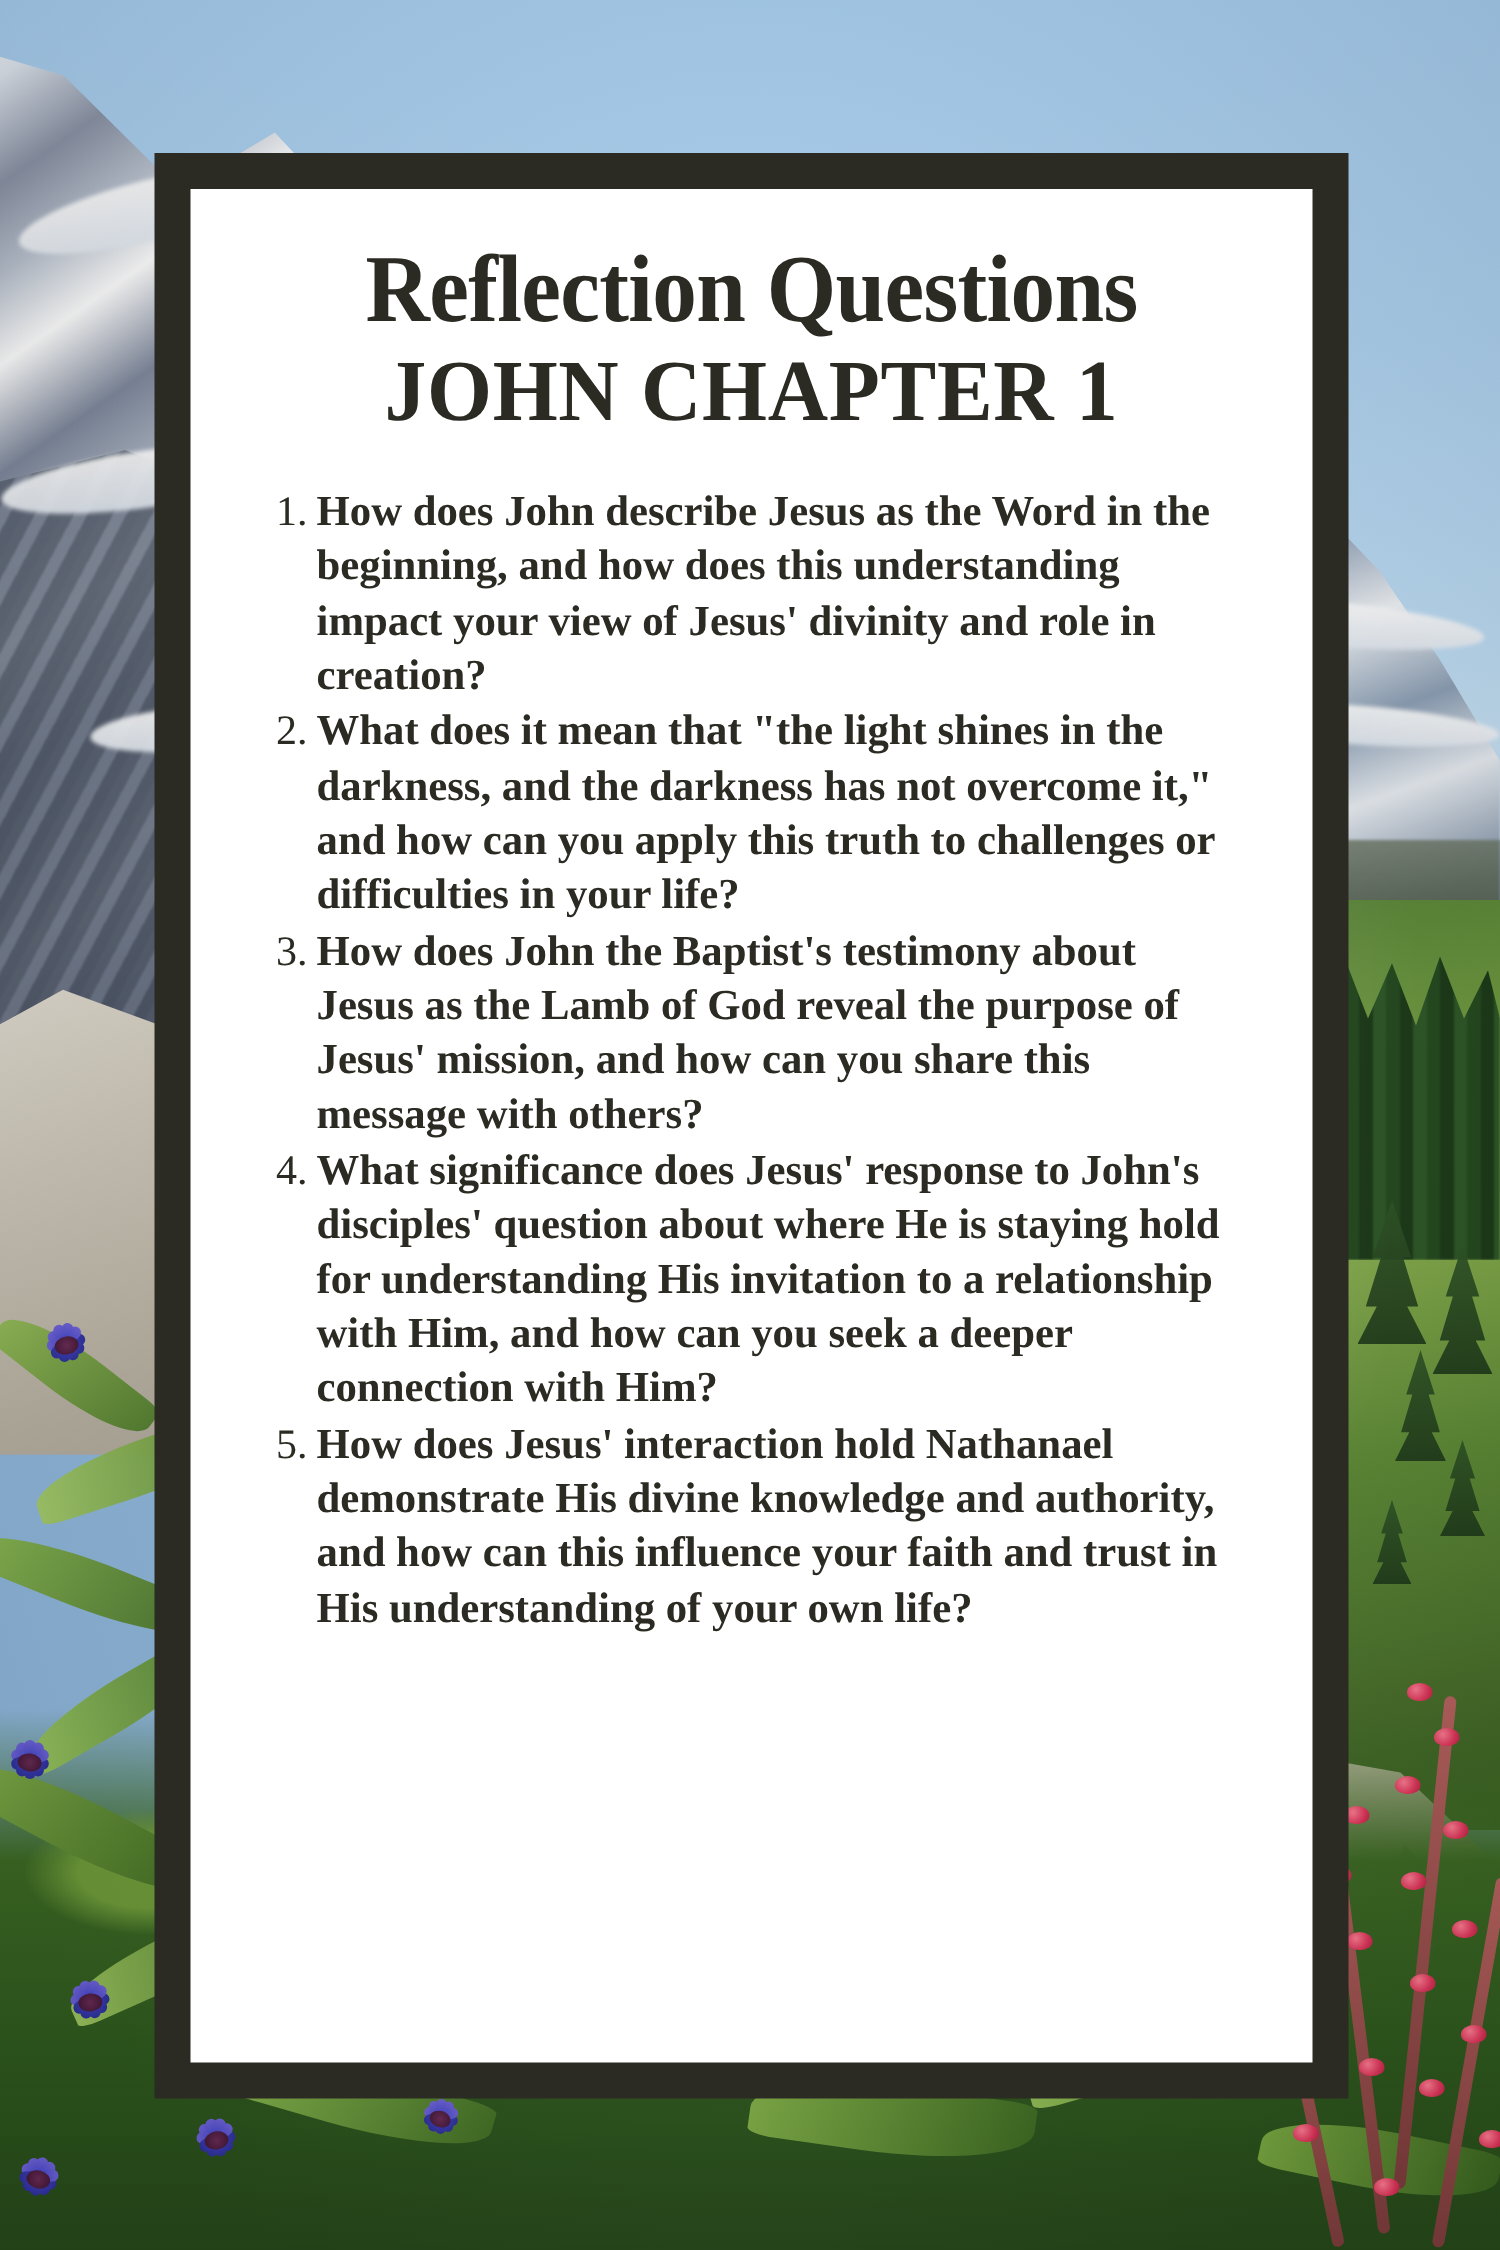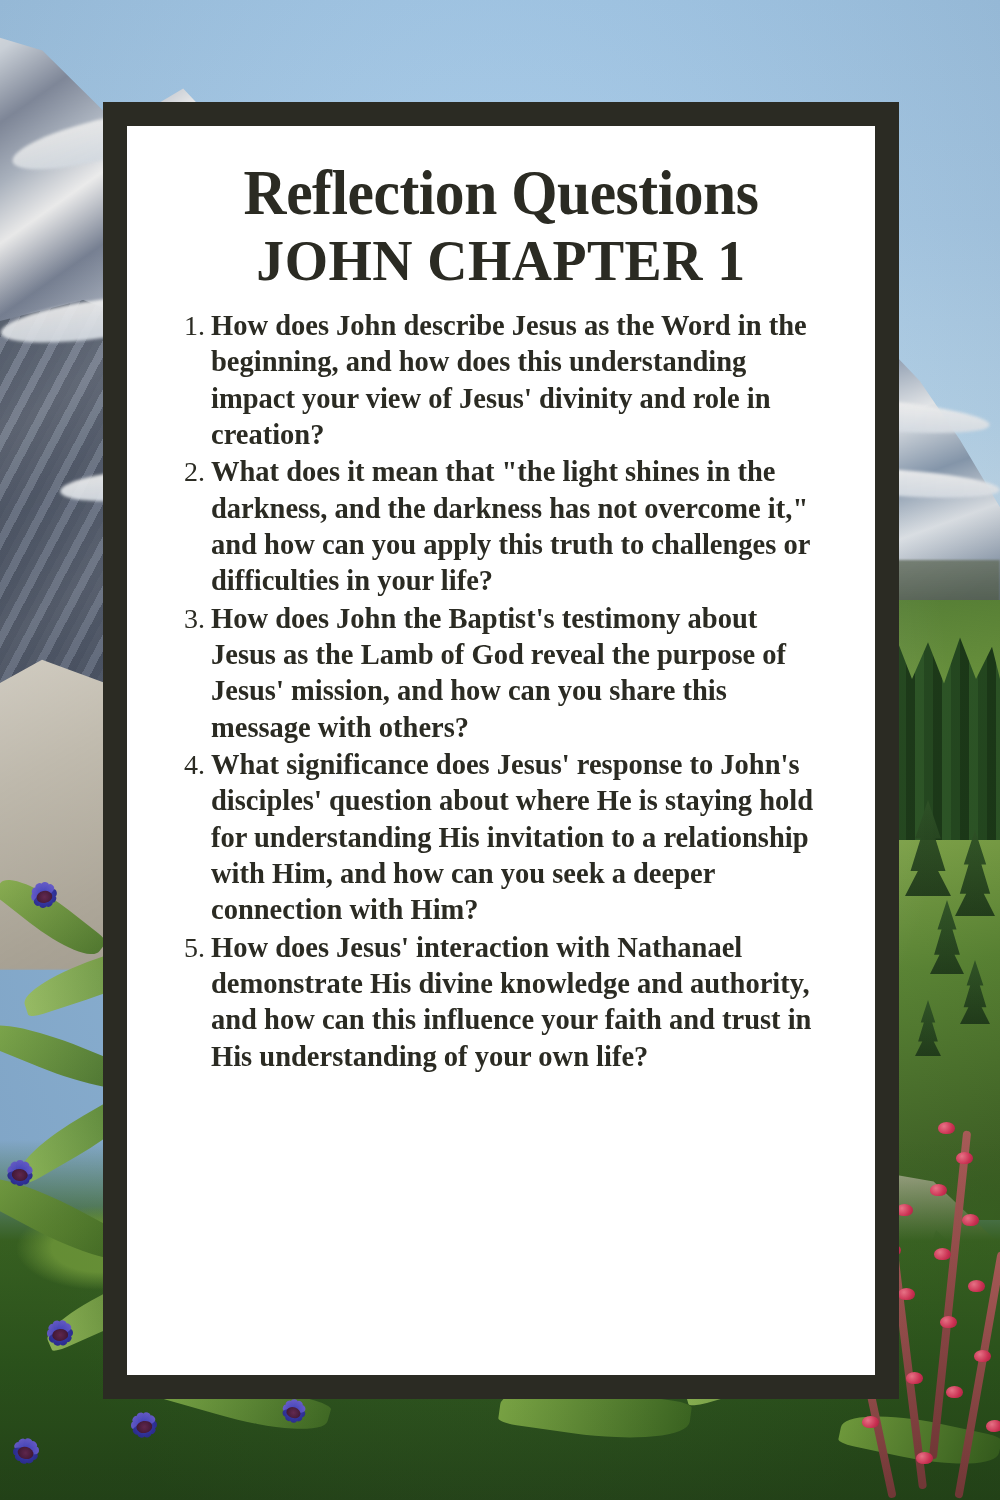--- a/index.html
+++ b/index.html
@@ -197,21 +197,21 @@
     font-weight:bold;
     text-align:center;
     color:#2b2b23;
     margin-top:6px;
     letter-spacing:0.5px;
     transform:scaleX(0.96);
     white-space:nowrap;
   }
 
   #qlist {
-    margin-top:16px;
+    margin-top:32px;
     list-style:none;
     counter-reset:q;
   }
   #qlist li {
     counter-increment:q;
     position:relative;
     padding-left:38px;
     font-size:28.5px;
     line-height:1.275;
     font-weight:bold;
@@ -362,19 +362,19 @@
     <div id="card-inner">
 
       <div id="title">Reflection Questions</div>
       <div id="subtitle">JOHN CHAPTER 1</div>
 
       <ol id="qlist">
         <li>How does John describe Jesus as the Word in the beginning, and how does this understanding impact your view of Jesus' divinity and role in creation?</li>
         <li>What does it mean that "the light shines in the darkness, and the darkness has not overcome it," and how can you apply this truth to challenges or difficulties in your life?</li>
         <li>How does John the Baptist's testimony about Jesus as the Lamb of God reveal the purpose of Jesus' mission, and how can you share this message with others?</li>
         <li>What significance does Jesus' response to John's disciples' question about where He is staying hold for understanding His invitation to a relationship with Him, and how can you seek a deeper connection with Him?</li>
-        <li>How does Jesus' interaction with Nathanael demonstrate His divine knowledge and authority, and how can this influence your faith and trust in His understanding of your own life?</li>
+        <li>How does Jesus' interaction hold Nathanael demonstrate His divine knowledge and authority, and how can this influence your faith and trust in His understanding of your own life?</li>
       </ol>
 
     </div>
   </div>
 
 </div>
 
 </body></html>

